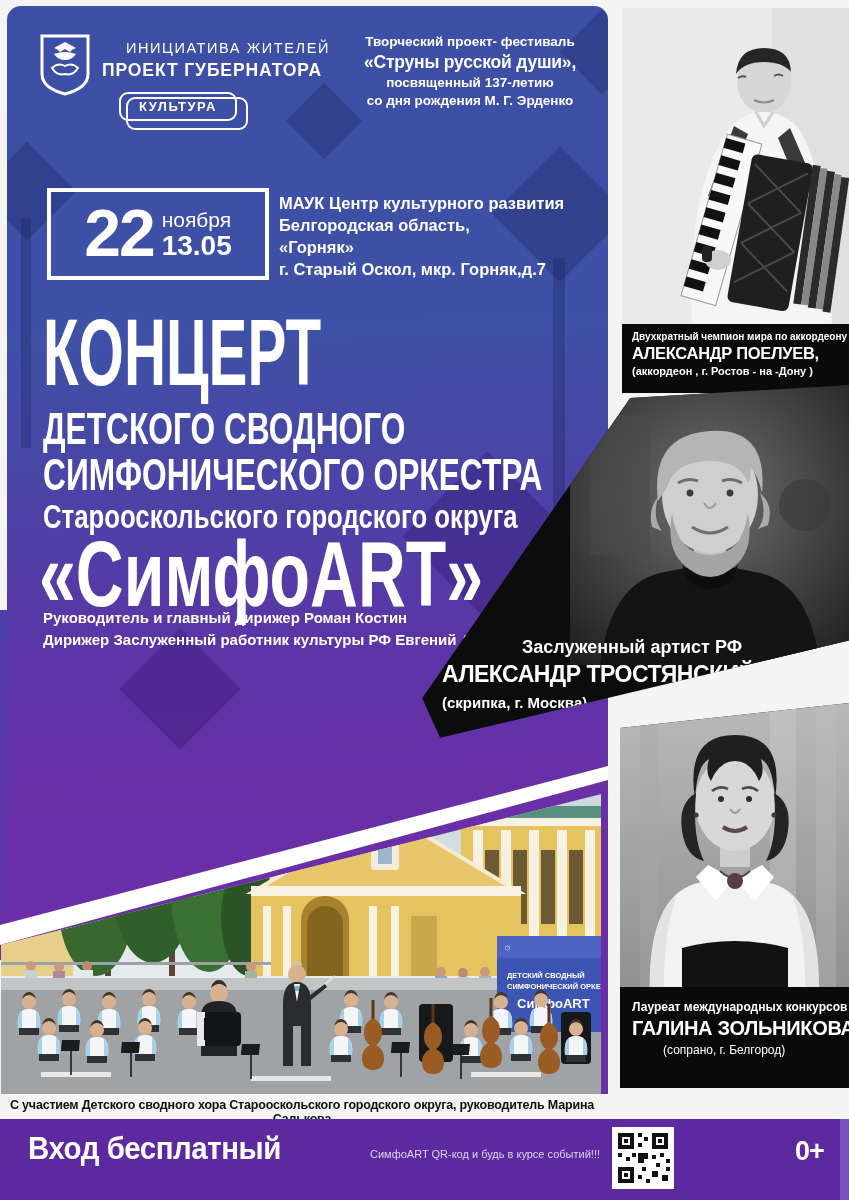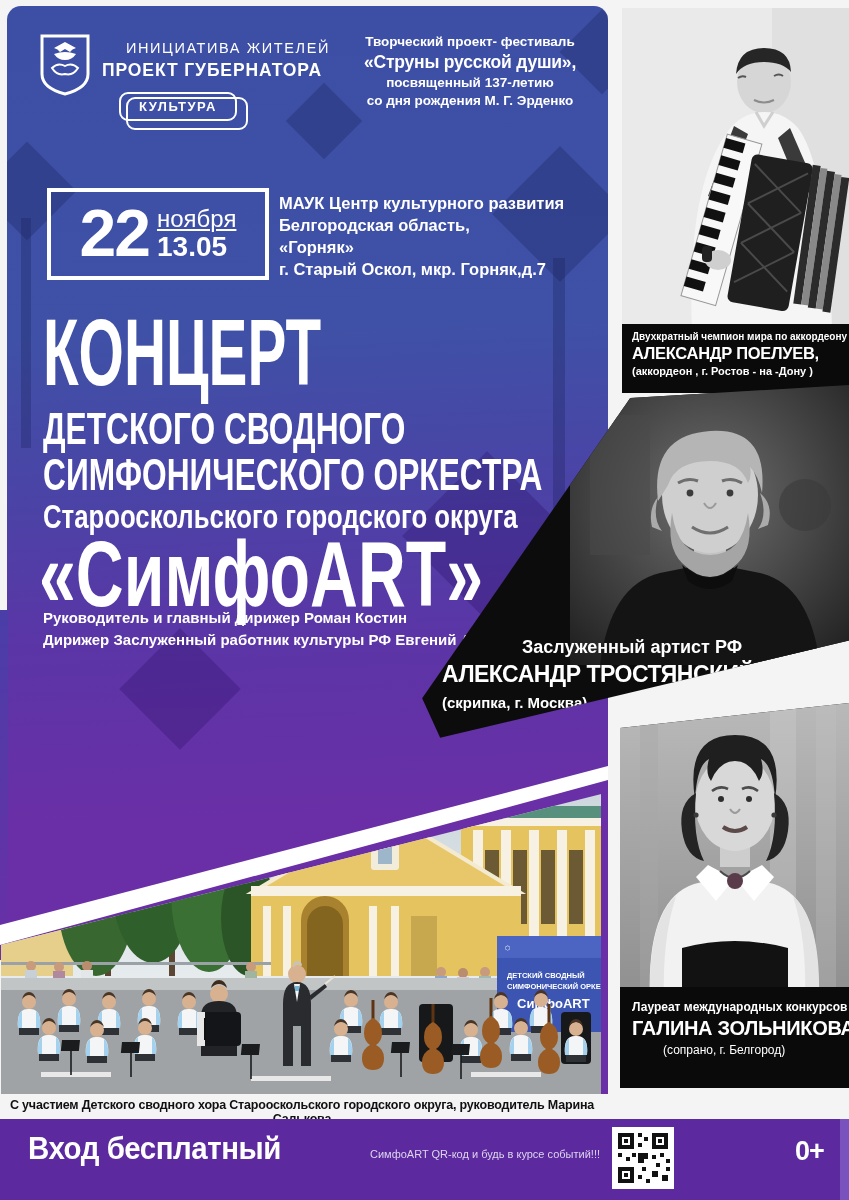--- a/index.html
+++ b/index.html
@@ -26,21 +26,21 @@
     font-size:13px;font-weight:bold;letter-spacing:1.5px;color:#fff;background:transparent;z-index:2;}
   .badge-shadow{position:absolute;left:7px;top:5px;width:100%;height:100%;border:2px solid #fff;border-radius:9px;z-index:1;}
 
   .festival{left:320px;top:27px;width:286px;text-align:center;line-height:1.32;}
   .festival .f1,.festival .f3,.festival .f4{font-size:13.5px;}
   .festival .f2{font-size:17.5px;letter-spacing:-0.2px;}
 
   .datebox{left:40px;top:182px;width:214px;height:84px;border:4px solid #fff;display:flex;align-items:center;justify-content:center;}
   .dateday{font-size:66px;font-weight:bold;line-height:0.9;letter-spacing:-2px;}
   .datecol{margin-left:8px;line-height:1;}
-  .datemonth{font-size:24px;text-decoration:underline;}
+  .datemonth{font-size:21px;}
   .datetime{font-size:28px;font-weight:bold;margin-top:2px;}
 
   .venue{left:272px;top:186px;font-size:16.5px;font-weight:bold;line-height:1.34;}
 
   .title-l1{left:36px;top:300px;font-size:94px;line-height:1;letter-spacing:0;}
   .title-l2{left:36px;top:398px;font-size:44px;}
   .title-l3{left:36px;top:444px;font-size:44px;}
   .title-l4{left:36px;top:492px;font-size:33px;}
   .title-l5{left:32px;top:516px;font-size:92px;}
 

